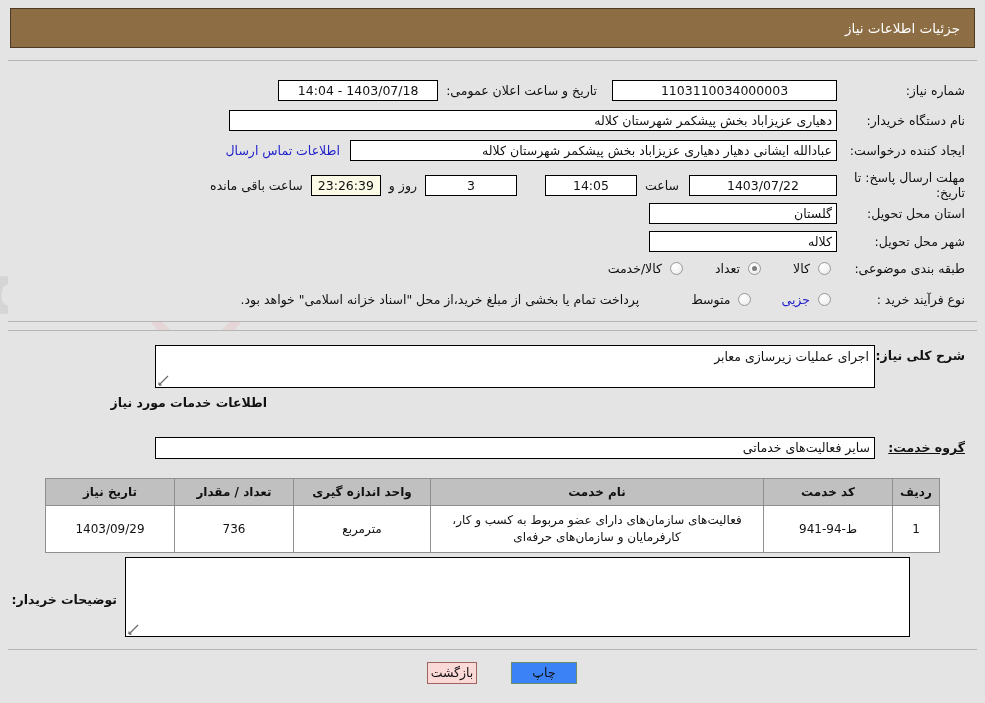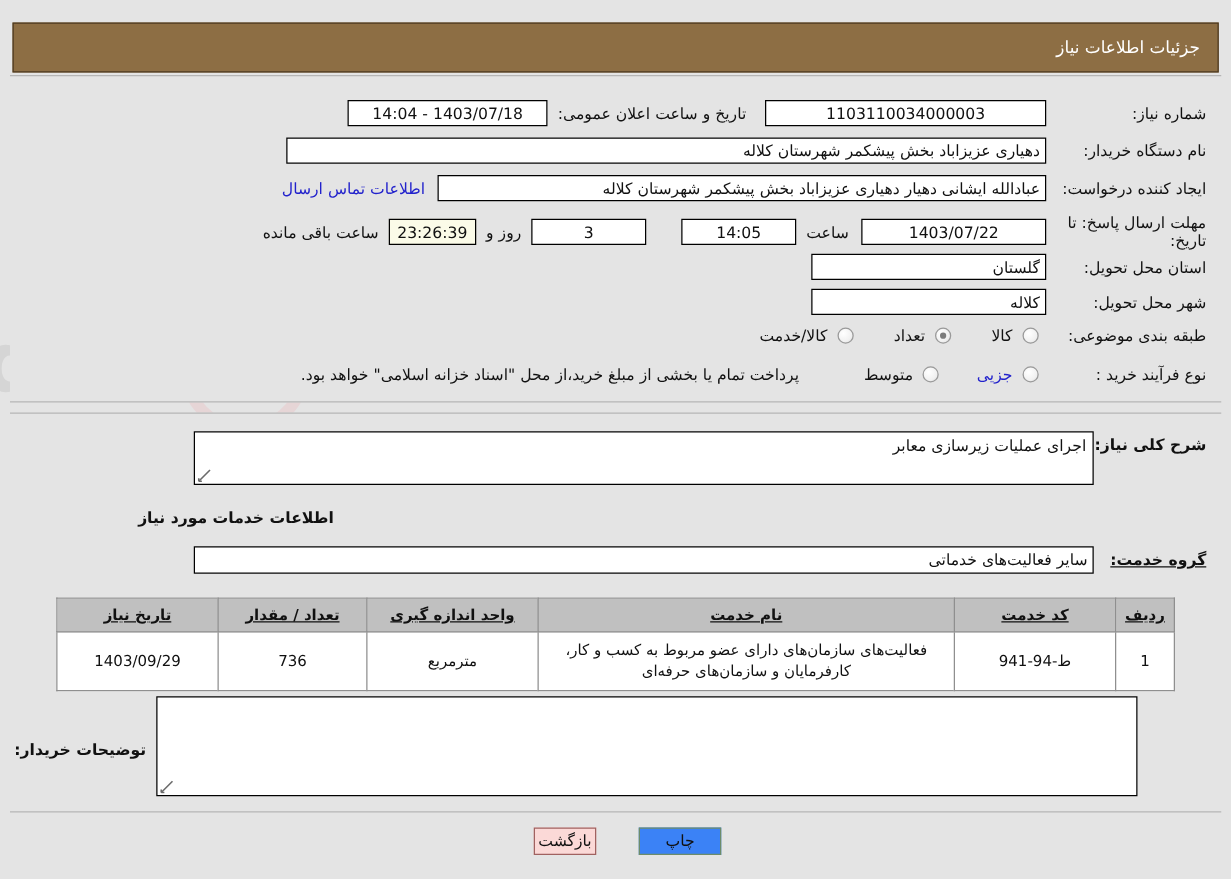--- a/index.html
+++ b/index.html
@@ -25,21 +25,21 @@
     width: 985px;
     height: 150px;
     pointer-events: none;
     z-index: 0;
     opacity: .55;
   }
 
   
   .title-bar {
     position: absolute;
-    top: 18px;
+    top: 8px;
     right: 10px;
     left: 10px;
     height: 40px;
     background: #8d6e44;
     border: 1px solid #4d3a20;
     box-sizing: border-box;
     display: flex;
     align-items: center;
     justify-content: flex-start;
     padding-right: 14px;
@@ -141,39 +141,37 @@
     width: 11px;
     height: 11px;
   }
 
   
   .sect {
     position: absolute;
     font-size: 12.5px;
     font-weight: bold;
     color: #111;
-    margin-top: 11px;
   }
 
   
   table.grid {
     position: absolute;
     border-collapse: collapse;
     font-size: 12px;
     background: #fff;
   }
   table.grid th {
     background: #c0c0c0;
     border: 1px solid #8f8f8f;
     font-weight: bold;
     color: #111;
     padding: 6px 4px;
     text-align: center;
     white-space: nowrap;
-    text-decoration: underline;
   }
   table.grid td {
     border: 1px solid #8f8f8f;
     background: #fff;
     color: #111;
     padding: 6px 5px;
     text-align: center;
     vertical-align: middle;
   }
 

